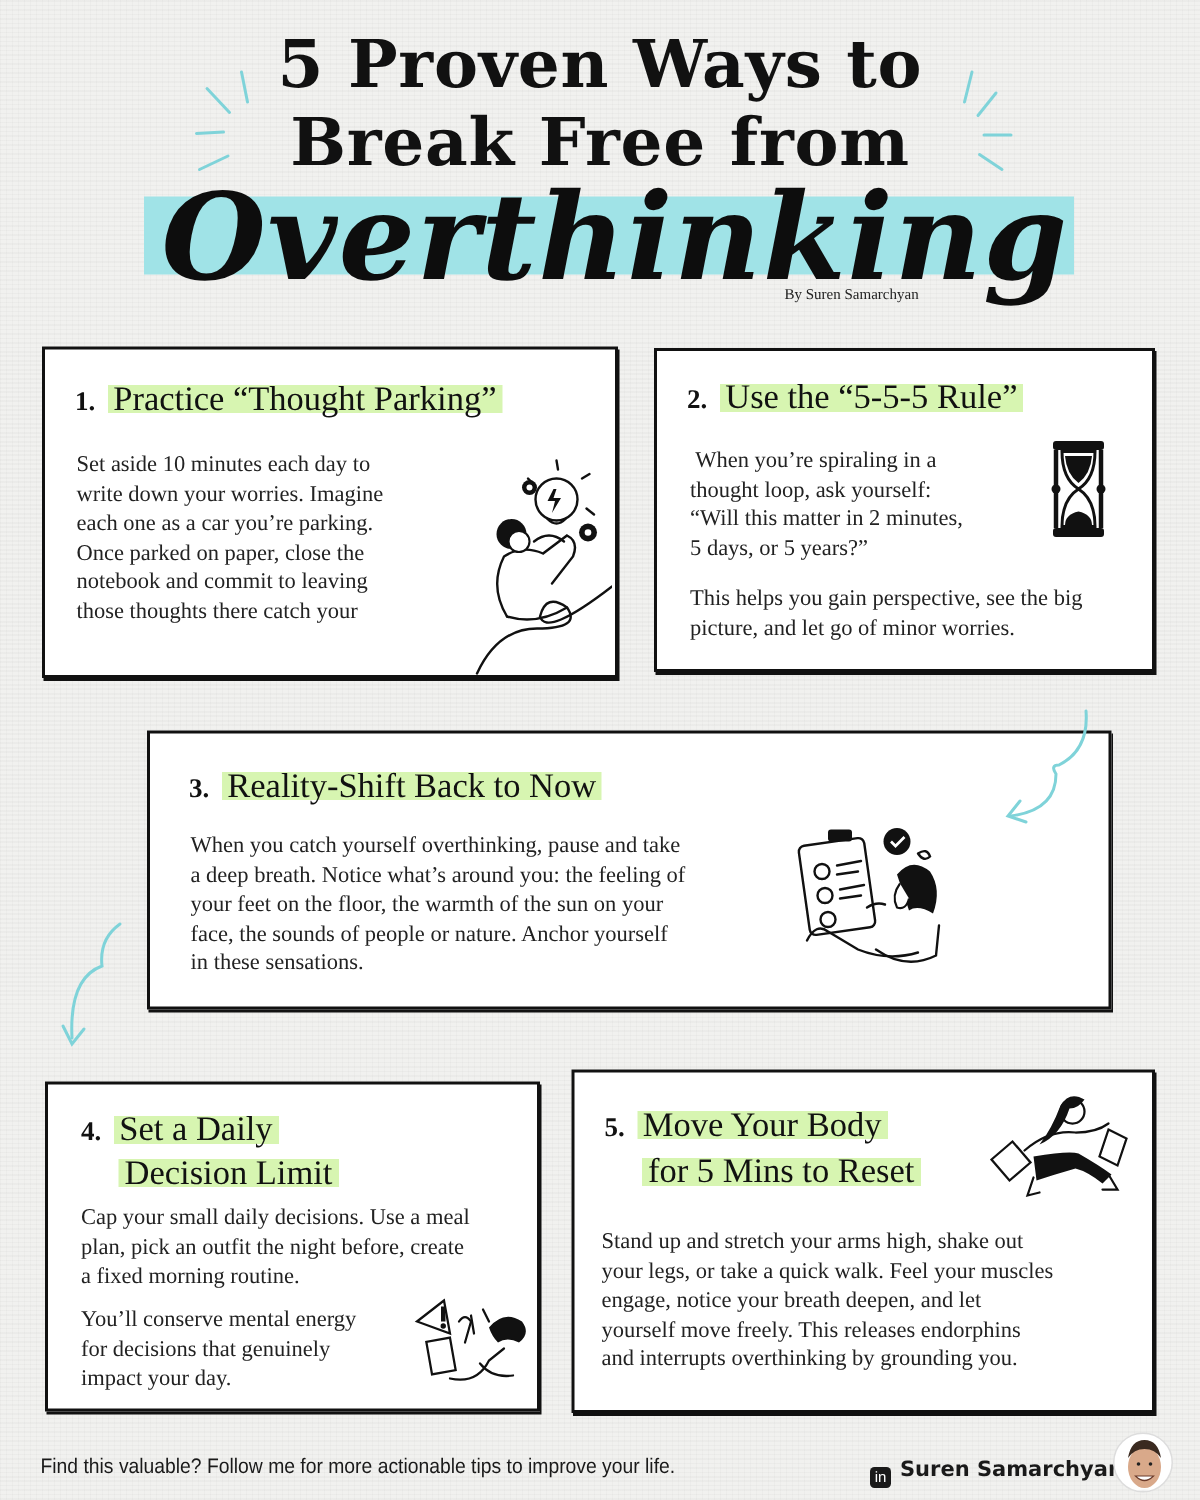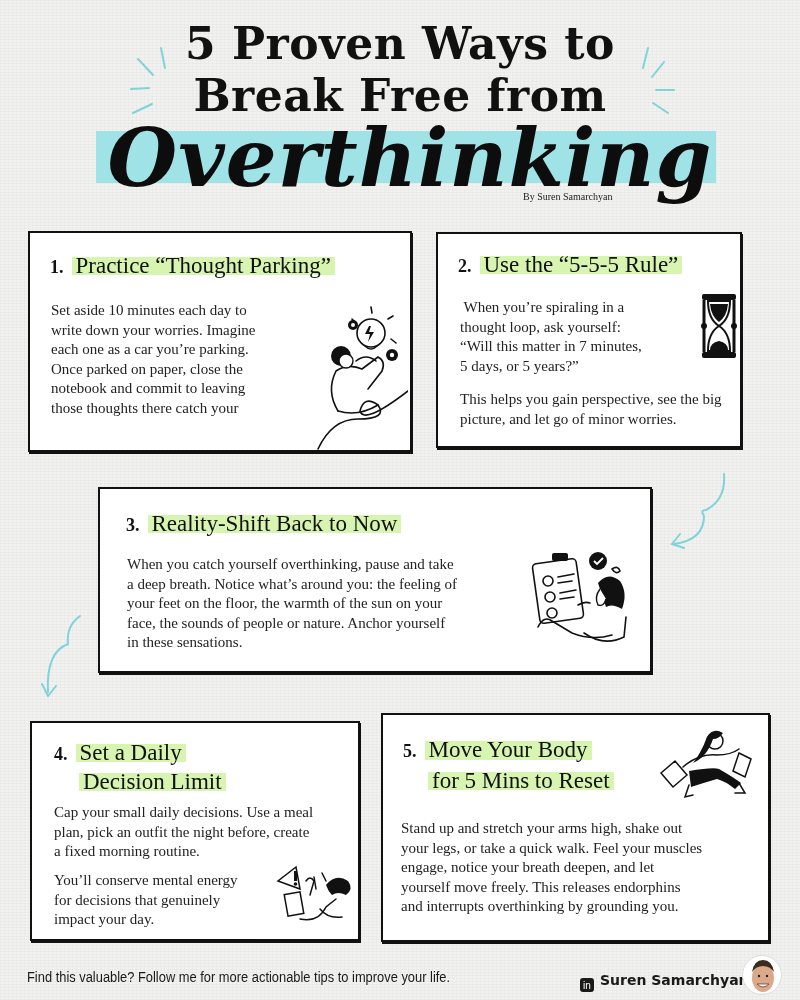--- a/index.html
+++ b/index.html
@@ -141,48 +141,48 @@
         <circle cx="45" cy="24" r="5"></circle>
         <circle cx="84" cy="54" r="6"></circle>
       </g>
     <g fill="#fff">
         <circle cx="45" cy="24" r="2"></circle>
         <circle cx="84" cy="54" r="2.2"></circle>
       </g>
   </svg>
 </div>
 
-<div class="card" style="left:436px;top:232px;width:306px;height:216px;">
+<div class="card" style="left:436px;top:232px;width:334px;height:216px;">
   <div class="card-title" style="left:20px;top:16px;">
     <span class="num">2.</span><span class="hl">Use the “5-5-5 Rule”</span>
   </div>
   <div class="card-text" style="left:22px;top:64px;width:220px;">
     <div style="white-space:pre"> When you’re spiraling in a</div>
     <div>thought loop, ask yourself:</div>
-    <div>“Will this matter in 7 minutes,</div>
+    <div>“Will this matter in 2 minutes,</div>
     <div>5 days, or 5 years?”</div>
   </div>
   <div class="card-text" style="left:22px;top:156px;width:290px;">
     <div>This helps you gain perspective, see the big</div>
     <div>picture, and let go of minor worries.</div>
   </div>
   <svg class="icon-svg" style="left:258px;top:58px" width="46" height="68" viewBox="0 0 46 68">
     <rect x="6" y="2" width="34" height="6" rx="2" fill="#111"></rect>
     <rect x="6" y="60" width="34" height="6" rx="2" fill="#111"></rect>
     <line x1="8" y1="8" x2="8" y2="60" stroke="#111" stroke-width="3"></line>
     <line x1="38" y1="8" x2="38" y2="60" stroke="#111" stroke-width="3"></line>
     <path d="M12 9 q0 18 11 25 q-11 7 -11 25 h22 q0 -18 -11 -25 q11 -7 11 -25 z" fill="none" stroke="#111" stroke-width="2"></path>
     <path d="M14 12 h18 q-1 12 -9 18 q-8 -6 -9 -18 z" fill="#111"></path>
     <path d="M14 58 q0 -7 9 -9 q9 2 9 9 z" fill="#111"></path>
     <circle cx="8" cy="34" r="3" fill="#111"></circle>
       <circle cx="38" cy="34" r="3" fill="#111"></circle>
   </svg>
 </div>
 
-<div class="card" style="left:98px;top:487px;width:554px;height:186px;">
+<div class="card" style="left:98px;top:487px;width:643px;height:186px;">
   <div class="card-title" style="left:26px;top:20px;">
     <span class="num">3.</span><span class="hl">Reality-Shift Back to Now</span>
   </div>
   <div class="card-text" style="left:27px;top:66px;width:400px;">
     <div>When you catch yourself overthinking, pause and take</div>
     <div>a deep breath. Notice what’s around you: the feeling of</div>
     <div>your feet on the floor, the warmth of the sun on your</div>
     <div>face, the sounds of people or nature. Anchor yourself</div>
     <div>in these sensations.</div>
   </div>

